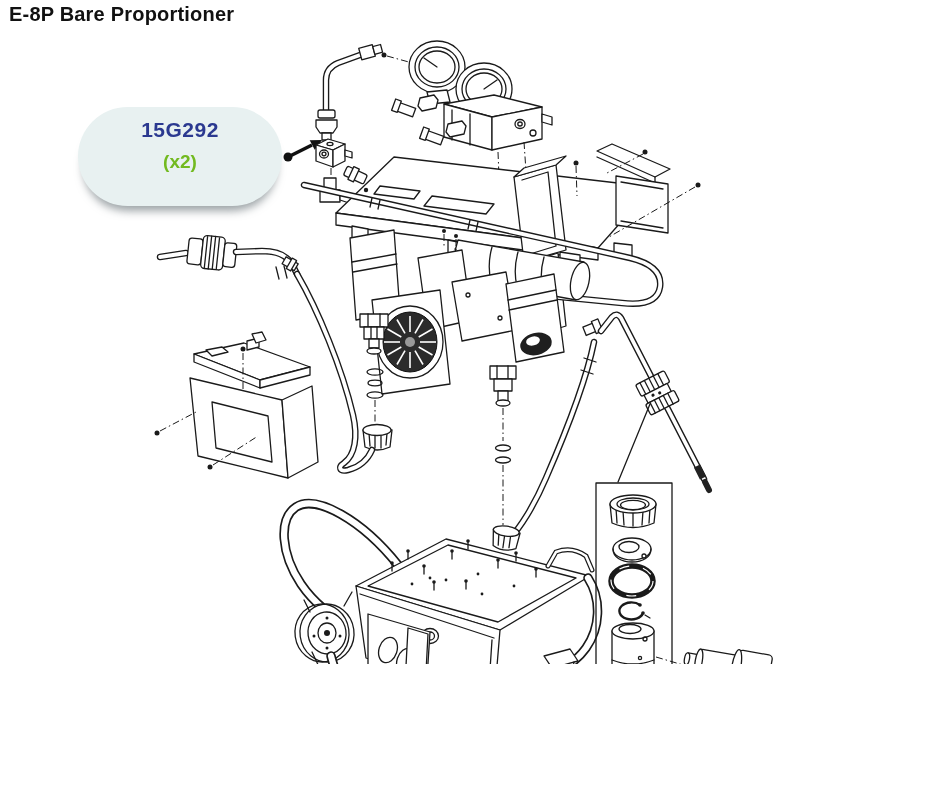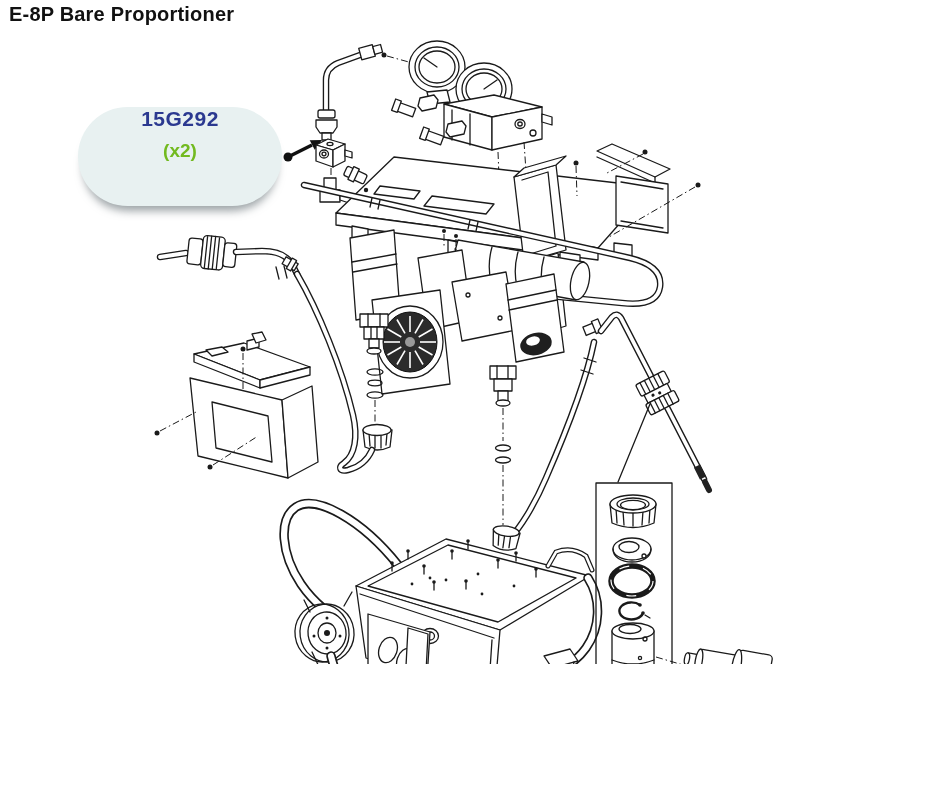--- a/index.html
+++ b/index.html
@@ -3,21 +3,21 @@
 <meta charset="utf-8">
 <style>
   html,body{margin:0;padding:0;background:#fff;}
   .stage{position:relative;width:940px;height:664px;background:#fff;overflow:hidden;
          font-family:"Liberation Sans",sans-serif;}
   .page-title{position:absolute;left:9px;top:3px;font-size:20px;font-weight:bold;
               color:#111;letter-spacing:.2px;}
   .callout{position:absolute;left:78px;top:107px;width:204px;height:99px;
            background:#e8f1f1;border-radius:54px;text-align:center;
            box-shadow:0 10px 9px -5px rgba(105,115,120,.65);z-index:3;}
-  .callout .pn{font-size:21px;font-weight:800;color:#2b3990;letter-spacing:.5px;}
+  .callout .pn{margin-top:11px;font-size:21px;font-weight:800;color:#2b3990;letter-spacing:.5px;}
   .callout .nm{display:inline-block;transform:scaleX(.9);transform-origin:center;
                font-size:19px;font-weight:bold;color:#72ba20;letter-spacing:-.3px;margin-top:1px;white-space:nowrap;}
   .callout .qt{font-size:19px;font-weight:bold;color:#72ba20;margin-top:9px;}
   svg{position:absolute;left:0;top:0;}
   .ln{fill:none;stroke:#1a1a1a;stroke-width:1.3;stroke-linejoin:round;stroke-linecap:round;}
   .lnf{fill:#fff;stroke:#1a1a1a;stroke-width:1.3;stroke-linejoin:round;stroke-linecap:round;}
   .cl{fill:none;stroke:#1a1a1a;stroke-width:1;stroke-dasharray:7 3 1.5 3;}
   .tube-o{fill:none;stroke:#1a1a1a;stroke-width:6.5;stroke-linecap:round;stroke-linejoin:round;}
   .tube-i{fill:none;stroke:#fff;stroke-width:3.8;stroke-linecap:round;stroke-linejoin:round;}
   .tube-o2{fill:none;stroke:#1a1a1a;stroke-width:9.5;stroke-linecap:round;stroke-linejoin:round;}

